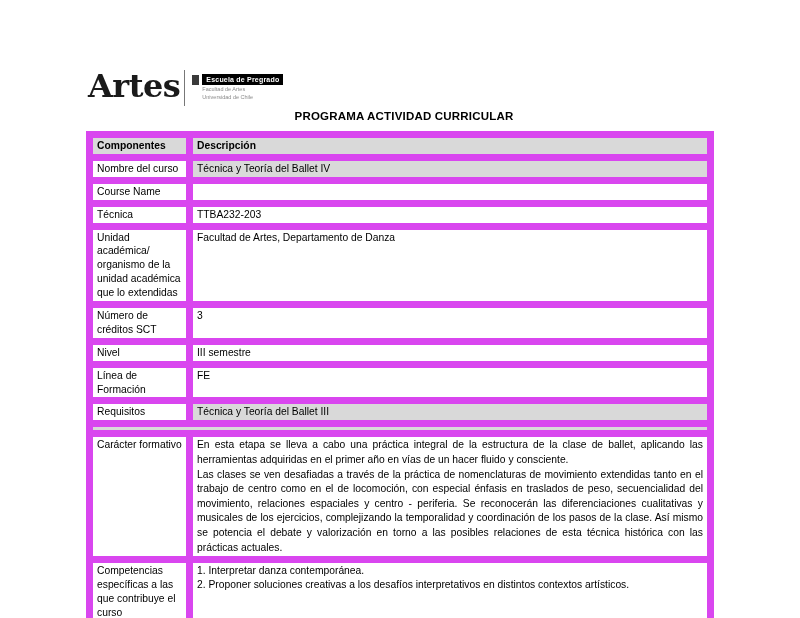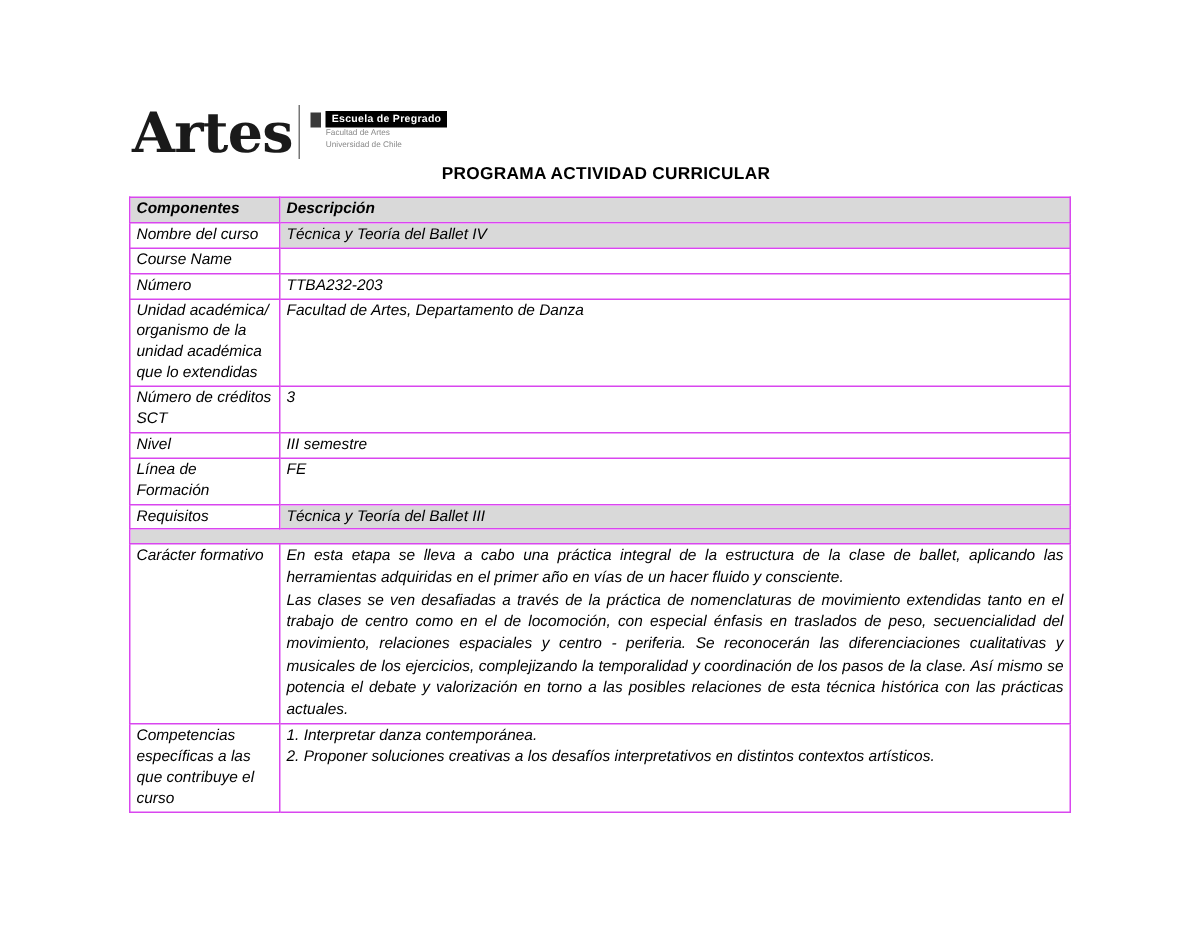--- a/index.html
+++ b/index.html
@@ -21,21 +21,21 @@
   .logo {
     position: absolute;
     left: 88px;
     top: 70px;
     display: flex;
     align-items: flex-start;
   }
   .brand {
     font-family: "DejaVu Serif", serif;
     font-weight: bold;
-    font-size: 37px;
+    font-size: 32px;
     line-height: 1;
     letter-spacing: -0.5px;
     color: #1a1a1a;
   }
   .logo-bar {
     width: 1px;
     height: 36px;
     background: #777;
     margin: 0 7px 0 4px;
   }
@@ -84,26 +84,25 @@
     position: absolute;
     left: 86px;
     top: 131px;
     width: 628px;
     border-collapse: collapse;
     table-layout: fixed;
     font-size: 10.3px;
     line-height: 1.35;
   }
   .doc-table td {
-    border: 1px solid #d946ef;
+    border: 7px solid #d946ef;
     padding: 1px 4px;
     vertical-align: top;
     height: 15px;
     overflow: hidden;
-    font-style: italic;
   }
   .col-label { width: 100px; }
   .col-value { white-space: pre-line; }
   .shaded { background: #d9d9d9; }
   .bold { font-weight: bold; }
   .justify { text-align: justify; line-height: 1.42; }
   .sep-row td { height: 10px; padding: 0; }
 </style>
 </head>
 <body>
@@ -136,21 +135,21 @@
       <td class="col-label">Nombre del curso</td>
       <td class="col-value shaded">Técnica y Teoría del Ballet IV</td>
     </tr>
 
     <tr>
       <td class="col-label">Course Name</td>
       <td class="col-value"></td>
     </tr>
 
     <tr>
-      <td class="col-label">Número</td>
+      <td class="col-label">Técnica</td>
       <td class="col-value">TTBA232-203</td>
     </tr>
 
     <tr>
       <td class="col-label">Unidad académica/ organismo de la unidad académica que lo extendidas</td>
       <td class="col-value">Facultad de Artes, Departamento de Danza</td>
     </tr>
 
 
     <tr>

